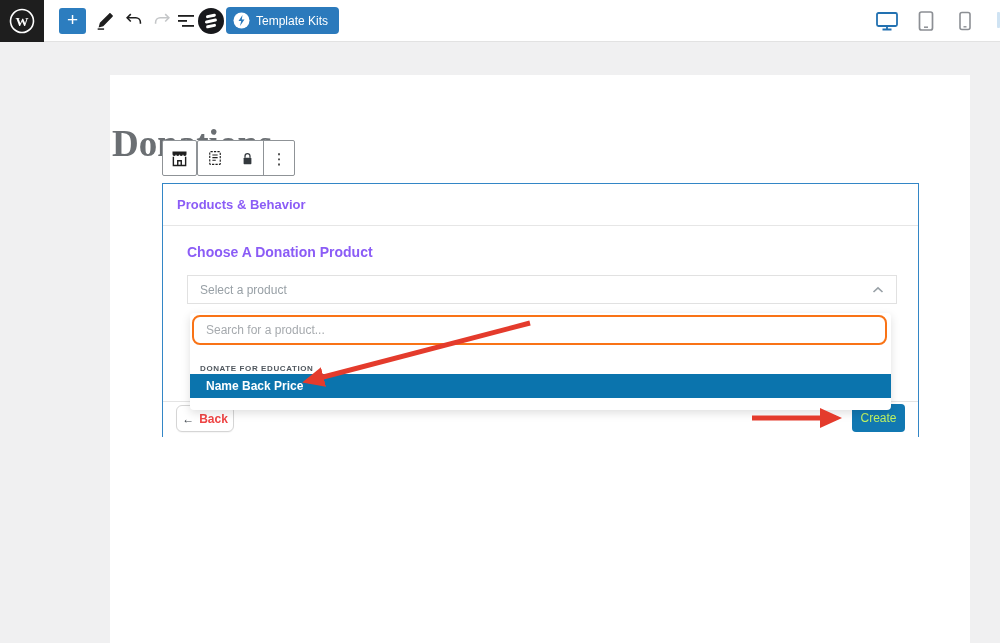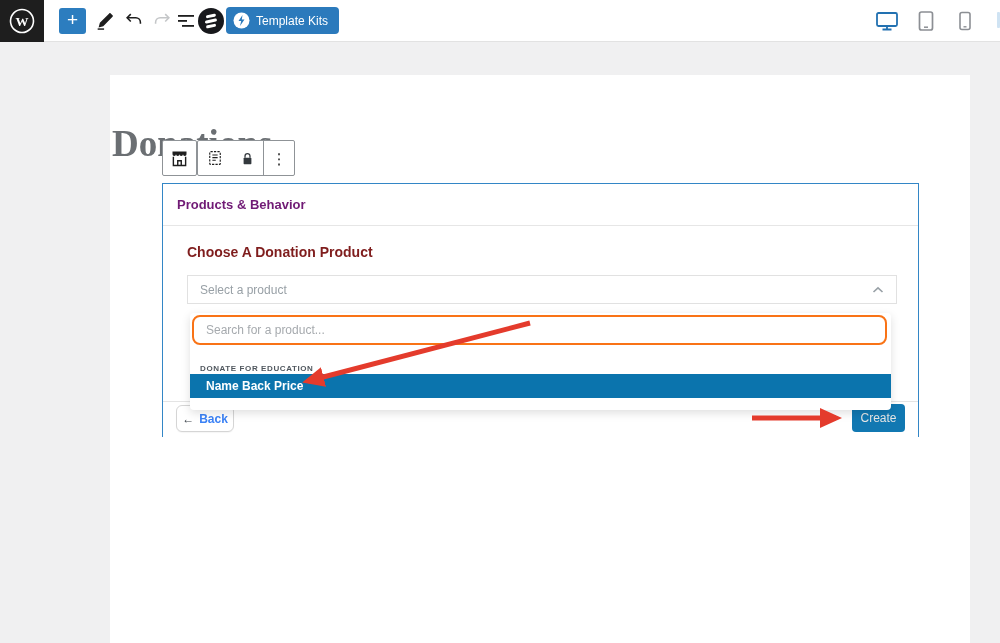--- a/index.html
+++ b/index.html
@@ -26,35 +26,35 @@
   .blk-box { position:absolute; background:#fff; border:1px solid #8f9397; border-radius:2px; z-index:3; display:flex; align-items:center; }
   .blk-box1 { left:162px; top:140px; width:35px; height:36px; justify-content:center; }
   .blk-box2 { left:197px; top:140px; width:98px; height:36px; }
   .blk-seg { display:flex; align-items:center; justify-content:center; height:100%; cursor:pointer; }
   .blk-div { width:1px; height:100%; background:#8f9397; }
   .ellipsis { font-size:15px; color:#1e1e1e; letter-spacing:0; line-height:1; }
 
   
   .panel { position:absolute; left:162px; top:183px; width:757px; height:254px; background:#fff; border:1.5px solid #3386c6; z-index:2; }
   .panel-header { position:absolute; left:0; top:0; width:100%; height:42px; border-bottom:1px solid #e6e6e6; display:flex; align-items:center; padding-left:14px; }
-  .panel-header .txt { font-size:13px; font-weight:bold; color:#701a75; }
-  .choose-heading { position:absolute; left:24px; top:60px; font-size:14px; font-weight:bold; color:#7f1d1d; }
+  .panel-header .txt { font-size:13px; font-weight:bold; color:#8b5cf6; }
+  .choose-heading { position:absolute; left:24px; top:60px; font-size:14px; font-weight:bold; color:#8b5cf6; }
   .select-box { position:absolute; left:24px; top:91px; width:710px; height:29px; background:#fff; border:1px solid #e1e1e1; border-radius:0; display:flex; align-items:center; padding:0 12px; cursor:pointer; }
   .select-box .ph { font-size:12px; color:#98a0a6; flex:1; }
   .popup { position:absolute; left:27px; top:129px; width:701px; height:97px; background:#fff; border-radius:4px; box-shadow:0 3px 10px rgba(0,0,0,0.13); z-index:4; }
   .search-input { position:absolute; left:2px; top:2px; width:695px; height:30px; border:2px solid #f97316; border-radius:8px; font-size:12px; color:#3c434a; padding:0 12px; outline:none; font-family:"Liberation Sans", sans-serif; }
   .search-input::placeholder { color:#a6aaae; }
   .group-label { position:absolute; left:10px; top:51px; font-size:8px; font-weight:bold; color:#50575e; letter-spacing:0.6px; }
   .option-row { position:absolute; left:0; top:61px; width:100%; height:24px; background:#0b74ad; display:flex; align-items:center; padding-left:16px; cursor:pointer; }
   .option-row .txt { color:#fff; font-size:12px; font-weight:600; }
   .panel-footer { position:absolute; left:0; top:217px; width:100%; height:35.5px; border-top:1px solid #e4e4e4; background:#fff; }
   .back-btn { position:absolute; left:13px; top:3px; width:58px; height:27px; background:#fff; border:1px solid #d5d5d5; border-radius:6px; display:flex; align-items:center; justify-content:center; gap:5px; cursor:pointer; box-shadow:0 1px 1px rgba(0,0,0,0.04); }
   .back-btn .arr { font-size:12px; color:#3c434a; }
-  .back-btn .txt { font-size:12px; font-weight:600; color:#3b82f6; }
-  .create-btn { position:absolute; right:13px; top:2px; width:53px; height:28px; background:#1178b2; border:none; border-radius:4px; color:#e5e5e5; font-size:12px; font-family:"Liberation Sans", sans-serif; cursor:pointer; }
+  .back-btn .txt { font-size:12px; font-weight:600; color:#ef4444; }
+  .create-btn { position:absolute; right:13px; top:2px; width:53px; height:28px; background:#1178b2; border:none; border-radius:4px; color:#bef264; font-size:12px; font-family:"Liberation Sans", sans-serif; cursor:pointer; }
 
   .overlay { position:absolute; left:0; top:0; z-index:10; pointer-events:none; }
 </style>
 </head>
 <body>
 
 <div class="screen">
 
   <div class="topbar">
 

